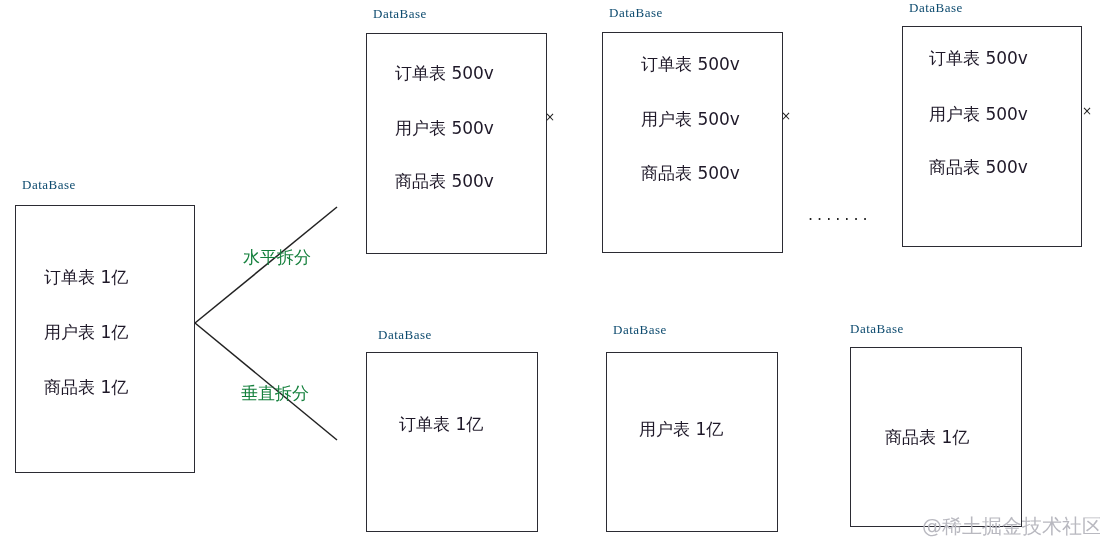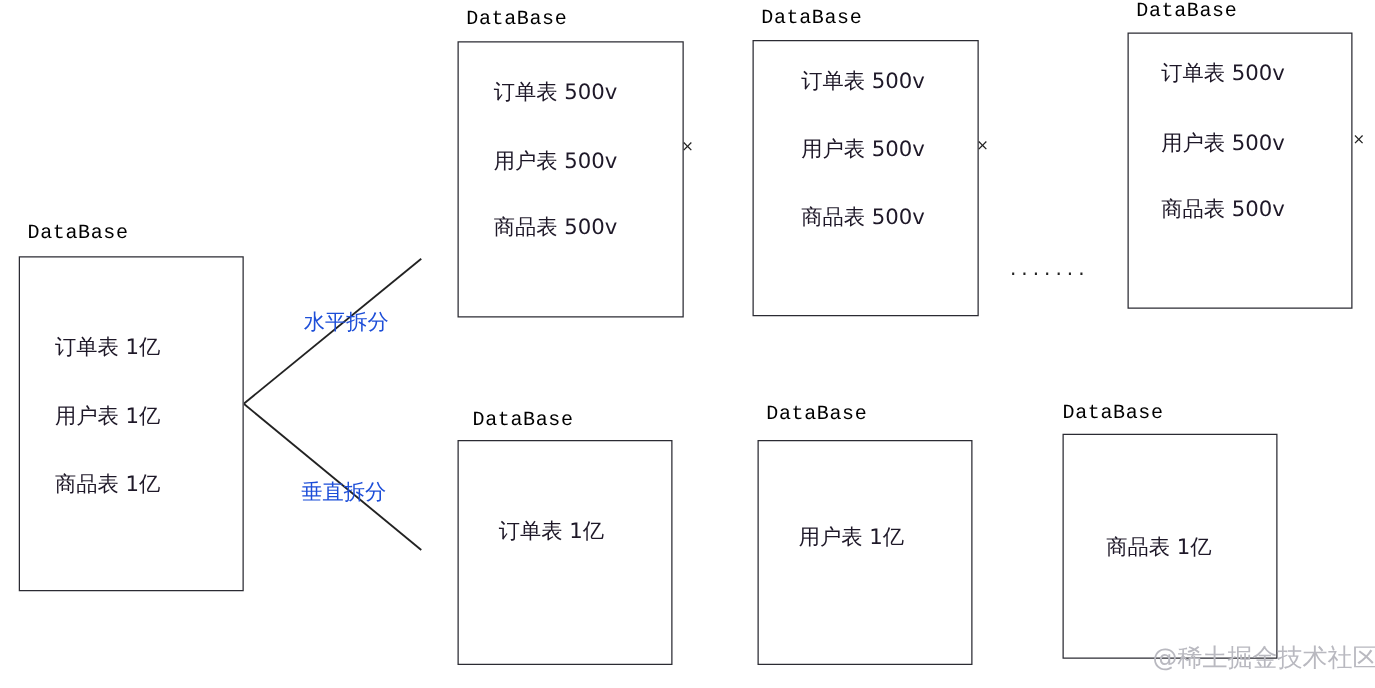--- a/index.html
+++ b/index.html
@@ -1,23 +1,23 @@
 <!DOCTYPE html>
 <html><head>
 <meta charset="utf-8">
 <style>
   html, body { margin:0; padding:0; }
   body { width:1100px; height:550px; background:#ffffff; position:relative; overflow:hidden;
          font-family:"DejaVu Sans", sans-serif; color:#1a1420; }
-  .label { position:absolute; font-family:Liberation Mono, monospace; font-size:16px; color:#000000; letter-spacing:0.5px; }
+  .label { position:absolute; font-family:Liberation Serif, serif; font-size:13px; color:#0c4a6e; letter-spacing:0.5px; }
   .box { position:absolute; border:1.5px solid #2b2b33; background:#ffffff; box-sizing:border-box; }
   .row { position:absolute; font-size:17px; white-space:nowrap; color:#1e1828; }
   .mark { position:absolute; font-size:12px; color:#222; }
   .dots { position:absolute; font-size:16px; letter-spacing:4px; color:#222; }
-  .edge-label { position:absolute; font-size:17px; color:#1d4ed8; white-space:nowrap; }
+  .edge-label { position:absolute; font-size:17px; color:#15803d; white-space:nowrap; }
   svg.lines { position:absolute; left:0; top:0; }
   .watermark { position:absolute; font-size:20px; color:#b9b9c0; white-space:nowrap; }
 </style>
 </head>
 <body>
 
 <svg class="lines" width="1100" height="550">
   <line x1="195" y1="323" x2="337" y2="207" stroke="#222" stroke-width="1.5"></line>
   <line x1="195" y1="323" x2="337" y2="440" stroke="#222" stroke-width="1.5"></line>
 </svg>

